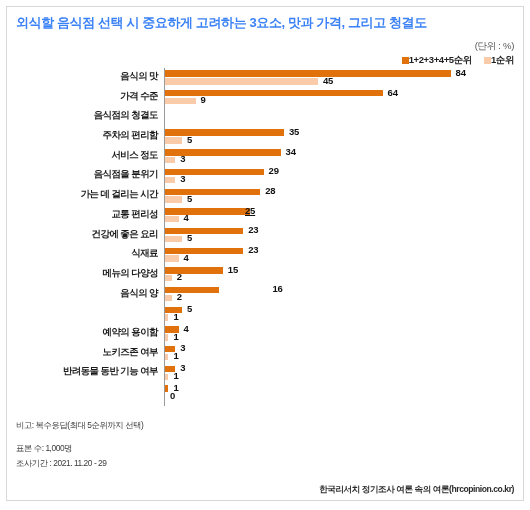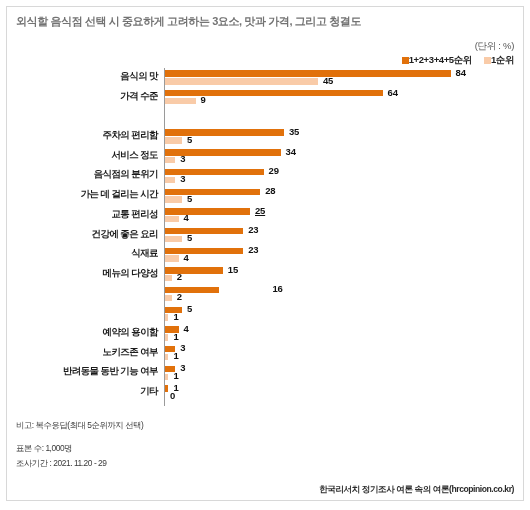--- a/index.html
+++ b/index.html
@@ -30,23 +30,23 @@
     border: 1px solid #d8d8d8;
     background: #ffffff;
   }
 
   
   .title {
     position: absolute;
     left: 16px;
     top: 14px;
     width: 490px;
-    font-size: 11px;
-    font-weight: bold;
-    color: #737373;
+    font-size: 13px;
+    font-weight: bold;
+    color: #3b82f6;
     letter-spacing: -0.4px;
     white-space: nowrap;
   }
 
   
   .unit-label {
     position: absolute;
     right: 16px;
     top: 40px;
     font-size: 9.5px;
@@ -214,41 +214,42 @@
         <div class="row">
           <div class="row-label">가격 수준</div>
           <div class="bars">
             <div class="bar bar-total" style="width: 217.6px; background: rgb(225, 113, 11);"></div>
             <div class="bar bar-first" style="width: 30.6px; background: rgb(249, 203, 168);"></div>
             <div class="bar-value val-total" style="left: 222.6px;">64</div>
             <div class="bar-value val-first" style="left: 35.6px;">9</div>
           </div>
         </div>
         <div class="row">
+          <div class="row-label">음식점의 청결도</div>
         </div>
         <div class="row">
           <div class="row-label">주차의 편리함</div>
           <div class="bars">
             <div class="bar bar-total" style="width: 119px; background: rgb(225, 113, 11);"></div>
             <div class="bar bar-first" style="width: 17px; background: rgb(249, 203, 168);"></div>
             <div class="bar-value val-total" style="left: 124px;">35</div>
             <div class="bar-value val-first" style="left: 22px;">5</div>
           </div>
         </div>
         <div class="row">
           <div class="row-label">서비스 정도</div>
           <div class="bars">
             <div class="bar bar-total" style="width: 115.6px; background: rgb(225, 113, 11);"></div>
             <div class="bar bar-first" style="width: 10.2px; background: rgb(249, 203, 168);"></div>
             <div class="bar-value val-total" style="left: 120.6px;">34</div>
             <div class="bar-value val-first" style="left: 15.2px;">3</div>
           </div>
         </div>
         <div class="row">
-          <div class="row-label">음식점의 분위기</div>
+          <div class="row-label">음식점을 분위기</div>
           <div class="bars">
             <div class="bar bar-total" style="width: 98.6px; background: rgb(225, 113, 11);"></div>
             <div class="bar bar-first" style="width: 10.2px; background: rgb(249, 203, 168);"></div>
             <div class="bar-value val-total" style="left: 103.6px;">29</div>
             <div class="bar-value val-first" style="left: 15.2px;">3</div>
           </div>
         </div>
         <div class="row">
           <div class="row-label">가는 데 걸리는 시간</div>
           <div class="bars">
@@ -256,21 +257,21 @@
             <div class="bar bar-first" style="width: 17px; background: rgb(249, 203, 168);"></div>
             <div class="bar-value val-total" style="left: 100.2px;">28</div>
             <div class="bar-value val-first" style="left: 22px;">5</div>
           </div>
         </div>
         <div class="row">
           <div class="row-label">교통 편리성</div>
           <div class="bars">
             <div class="bar bar-total" style="width: 85px; background: rgb(225, 113, 11);"></div>
             <div class="bar bar-first" style="width: 13.6px; background: rgb(249, 203, 168);"></div>
-            <div class="bar-value val-total" style="left: 90px; text-decoration: underline;">25</div>
+            <div class="bar-value val-total" style="left: 80px; text-decoration: underline;">25</div>
             <div class="bar-value val-first" style="left: 18.6px;">4</div>
           </div>
         </div>
         <div class="row">
           <div class="row-label">건강에 좋은 요리</div>
           <div class="bars">
             <div class="bar bar-total" style="width: 78.2px; background: rgb(225, 113, 11);"></div>
             <div class="bar bar-first" style="width: 17px; background: rgb(249, 203, 168);"></div>
             <div class="bar-value val-total" style="left: 83.2px;">23</div>
             <div class="bar-value val-first" style="left: 22px;">5</div>
@@ -288,20 +289,21 @@
         <div class="row">
           <div class="row-label">메뉴의 다양성</div>
           <div class="bars">
             <div class="bar bar-total" style="width: 57.8px; background: rgb(225, 113, 11);"></div>
             <div class="bar bar-first" style="width: 6.8px; background: rgb(249, 203, 168);"></div>
             <div class="bar-value val-total" style="left: 62.8px;">15</div>
             <div class="bar-value val-first" style="left: 11.8px;">2</div>
           </div>
         </div>
         <div class="row">
+          <div class="row-label">음식의 양</div>
           <div class="bars">
             <div class="bar bar-total" style="width: 54.4px; background: rgb(225, 113, 11);"></div>
             <div class="bar bar-first" style="width: 6.8px; background: rgb(249, 203, 168);"></div>
             <div class="bar-value val-total" style="left: 59.4px; margin-left: 48px;">16</div>
             <div class="bar-value val-first" style="left: 11.8px;">2</div>
           </div>
         </div>
         <div class="row">
           <div class="bars">
             <div class="bar bar-total" style="width: 17px; background: rgb(225, 113, 11);"></div>
@@ -331,21 +333,20 @@
         <div class="row">
           <div class="row-label">반려동물 동반 기능 여부</div>
           <div class="bars">
             <div class="bar bar-total" style="width: 10.2px; background: rgb(225, 113, 11);"></div>
             <div class="bar bar-first" style="width: 3.4px; background: rgb(249, 203, 168);"></div>
             <div class="bar-value val-total" style="left: 15.2px;">3</div>
             <div class="bar-value val-first" style="left: 8.4px;">1</div>
           </div>
         </div>
         <div class="row">
-          <div class="row-label">기타</div>
           <div class="bars">
             <div class="bar bar-total" style="width: 3.4px; background: rgb(225, 113, 11);"></div>
             <div class="bar bar-first" style="width: 0px; background: rgb(249, 203, 168);"></div>
             <div class="bar-value val-total" style="left: 8.4px;">1</div>
             <div class="bar-value val-first" style="left: 5px;">0</div>
           </div>
         </div>
       </div>
   </div>
 

